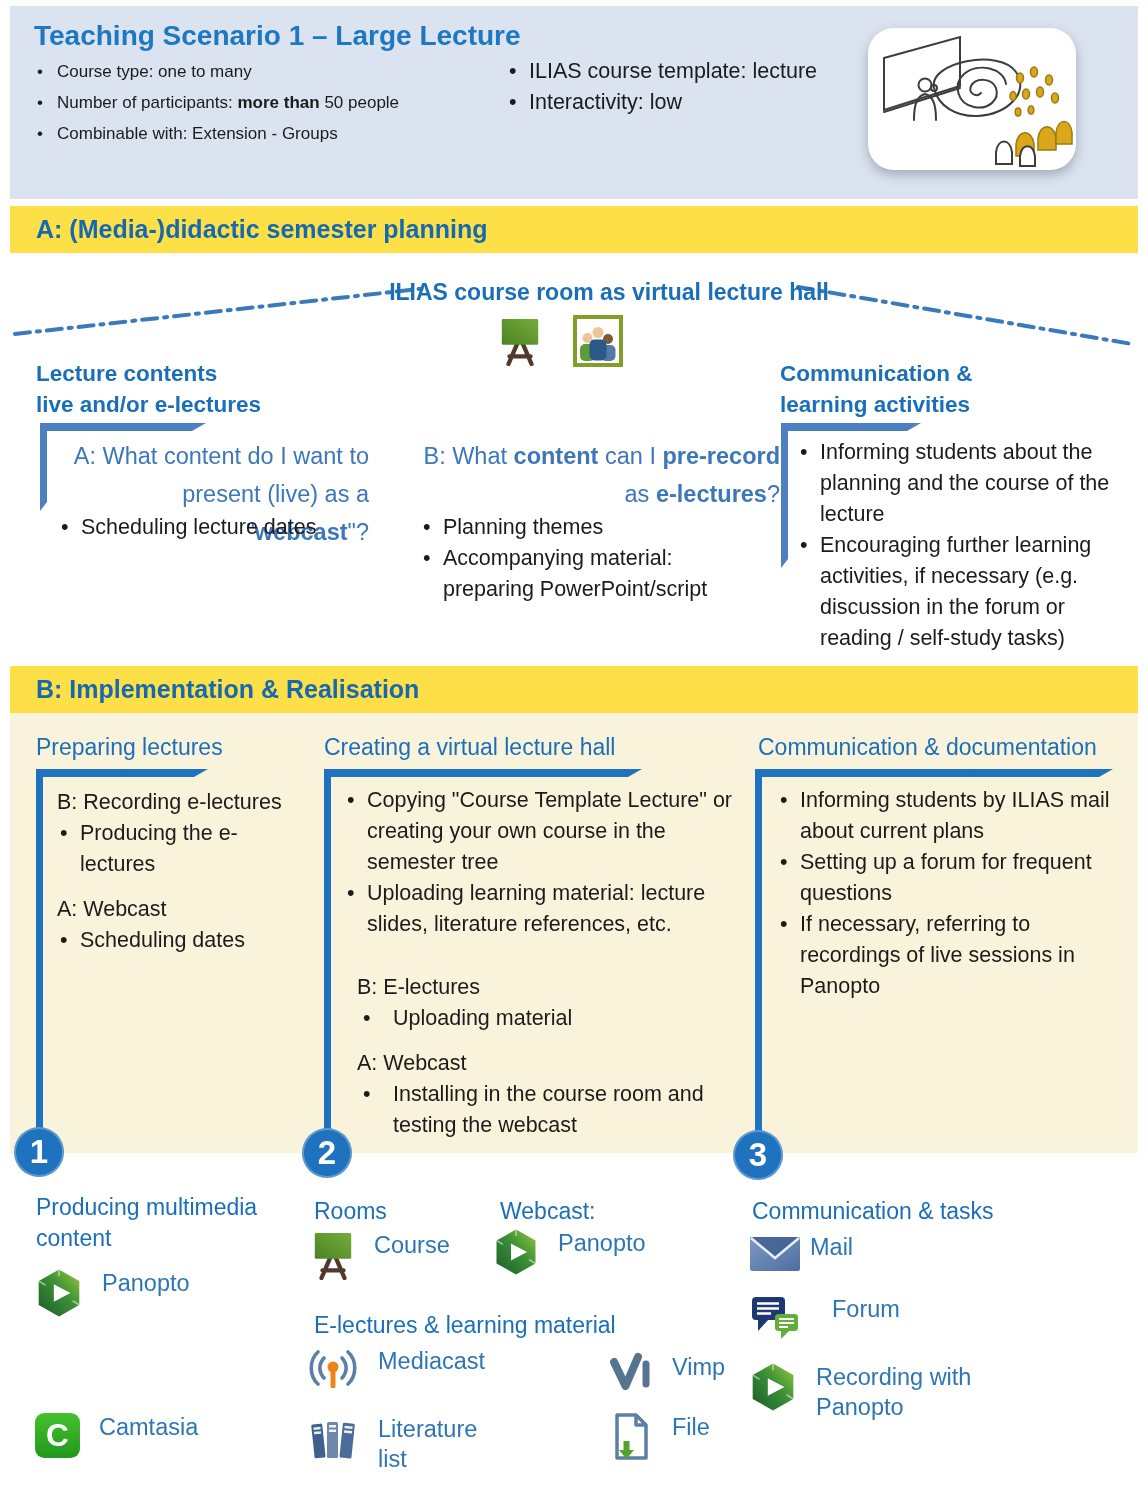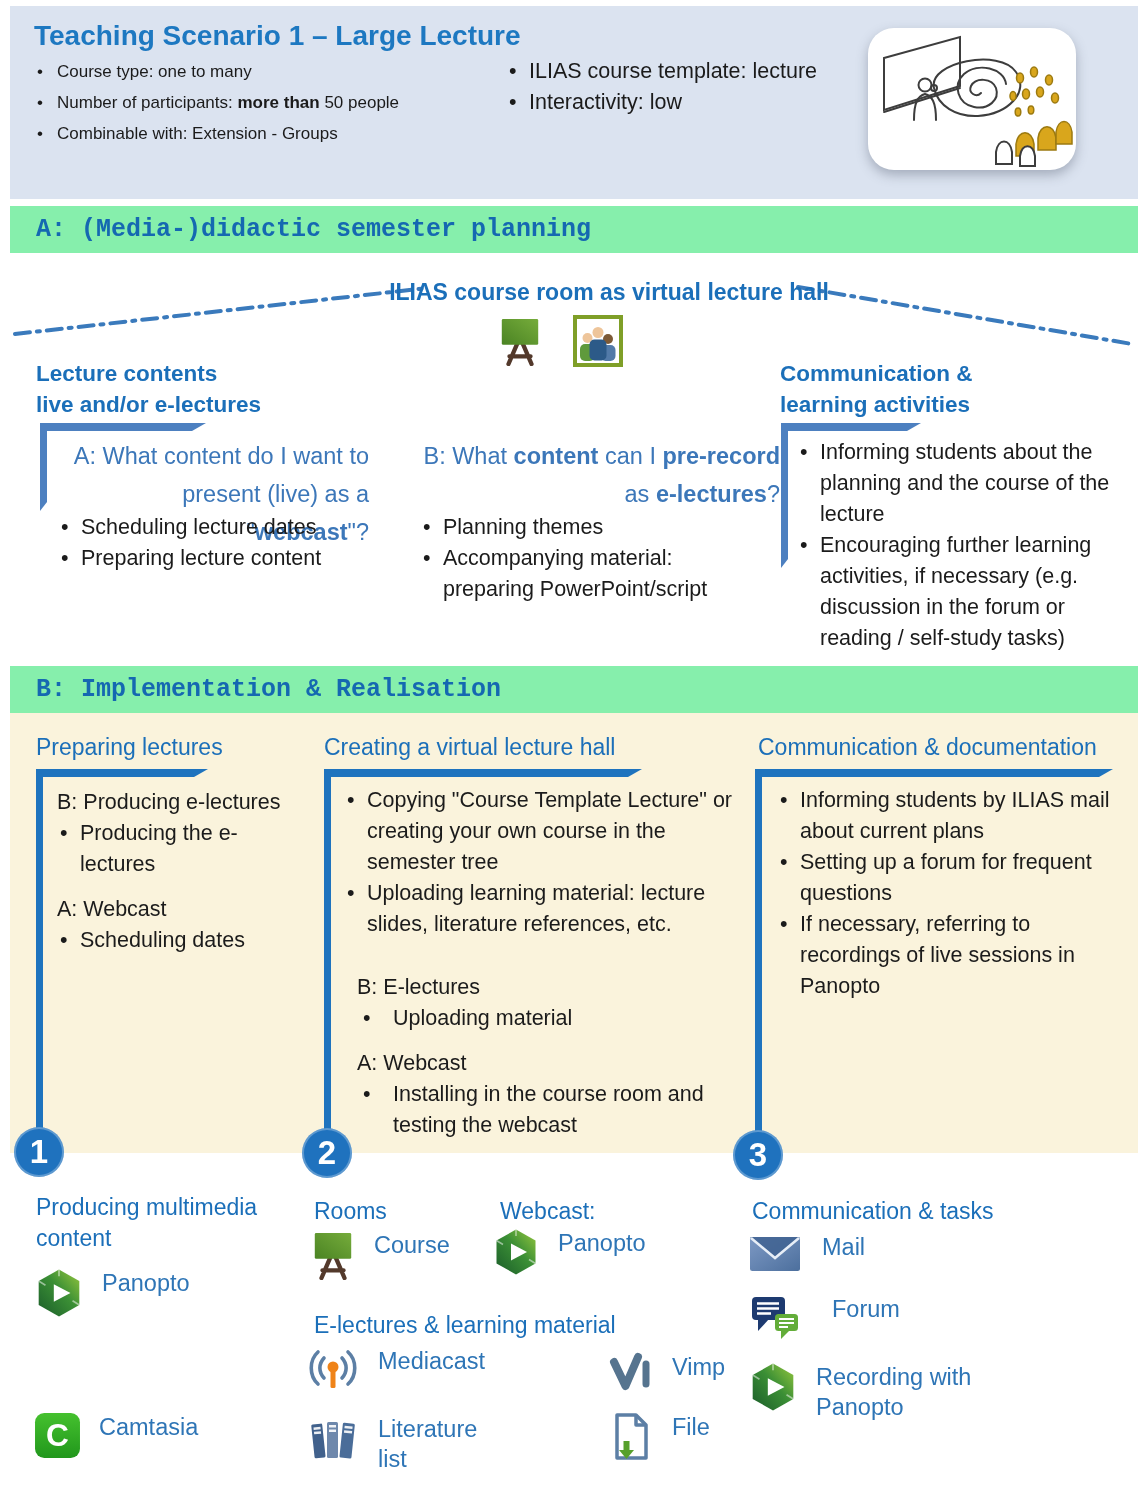--- a/index.html
+++ b/index.html
@@ -1,21 +1,21 @@
 <!DOCTYPE html>
 <html><head>
 <meta charset="utf-8">
 <style>
   html,body{margin:0;padding:0;background:#fff;}
   .page{position:relative;width:1148px;height:1498px;background:#ffffff;overflow:hidden;
         font-family:"Liberation Sans","DejaVu Sans",sans-serif;}
   .abs{position:absolute;}
   
   .header-panel{left:10px;top:6px;width:1128px;height:193px;background:#dbe3f0;}
-  .bar{left:10px;width:1128px;height:47px;background:#86efac;font-family:Liberation Mono, monospace;}
+  .bar{left:10px;width:1128px;height:47px;background:#fde047;}
   .bar-label{font-size:25px;font-weight:bold;color:#1568b1;line-height:47px;padding-left:26px;}
   .cream{left:10px;top:713px;width:1128px;height:440px;background:#faf3dc;}
   
   .title{font-size:28px;font-weight:bold;color:#1d78c1;}
   .center-label{font-size:23px;font-weight:bold;color:#1b6fb9;text-align:center;margin-left:35px;}
   .colhead-a{font-size:22.5px;line-height:31px;font-weight:bold;color:#1b6fb9;}
   .colhead-b{font-size:23px;line-height:30px;font-weight:normal;color:#1b6fb9;}
   .qtext{font-size:23.5px;line-height:38px;color:#3c77b9;text-align:right;}
   .qtext b{font-weight:bold;}
   .btext{font-size:21.5px;line-height:31px;color:#1b1b1b;}
@@ -232,21 +232,20 @@
 
   <div class="abs colhead-a" style="left:36px;top:358px">
     <div>Lecture contents</div>
     <div>live and/or e-lectures</div>
   </div>
   <div class="abs brk-h col-a" style="left:40px;top:423px;width:166px"></div>
   <div class="abs brk-v col-a slant" style="left:40px;top:423px;height:88px"></div>
   <div class="abs qtext" style="left:57px;top:437px;width:312px"><span>A: What content do I want to present (live) as a "</span><b>webcast</b><span>"?</span></div>
   <ul class="abs blist" style="left:58px;top:512px;width:300px">
     <li>Scheduling lecture dates</li>
-    <li>Preparing lecture content</li>
   </ul>
 
   <div class="abs qtext" style="left:420px;top:437px;width:360px"><span>B: What </span><b>content</b><span> can I </span><b>pre-record</b><span> as </span><b>e-lectures</b><span>?</span></div>
   <ul class="abs blist" style="left:420px;top:512px;width:340px">
     <li>Planning themes</li>
     <li>Accompanying material: preparing PowerPoint/script</li>
   </ul>
 
   <div class="abs colhead-a" style="left:780px;top:358px">
     <div>Communication &amp;</div>
@@ -256,21 +255,21 @@
   <div class="abs brk-v col-a slant" style="left:781px;top:423px;height:145px"></div>
   <ul class="abs blist" style="left:797px;top:437px;width:330px">
     <li>Informing students about the planning and the course of the lecture</li>
     <li>Encouraging further learning activities, if necessary (e.g. discussion in the forum or reading / self-study tasks)</li>
   </ul>
 
   <div class="abs colhead-b" style="left:36px;top:732px">Preparing lectures</div>
   <div class="abs brk-h col-b" style="left:36px;top:769px;width:172px"></div>
   <div class="abs brk-v col-b" style="left:36px;top:769px;height:362px"></div>
   <div class="abs" style="left:57px;top:787px;width:262px">
-    <div class="btext">B: Producing e-lectures</div>
+    <div class="btext">B: Recording e-lectures</div>
     <ul class="blist" style="width:218px">
         <li>Producing the e-lectures</li>
       </ul>
     <div class="gap14"></div>
     <div class="btext">A: Webcast</div>
     <ul class="blist">
         <li>Scheduling dates</li>
       </ul>
   </div>
 
@@ -354,21 +353,21 @@
     <div class="tlabel" style="width:125px">Literature list</div>
   </div>
   <div class="abs trow" style="left:608px;top:1412px">
     <svg width="46" height="50" viewBox="0 0 46 50">
         <use href="#sym-file"></use>
       </svg>
     <div class="tlabel">File</div>
   </div>
 
   <div class="abs colhead-b" style="left:752px;top:1196px">Communication &amp; tasks</div>
-  <div class="abs trow" style="left:748px;top:1232px;gap:20px">
+  <div class="abs trow" style="left:748px;top:1232px;gap:8px">
     <svg width="54" height="44" viewBox="0 0 54 44">
         <use href="#sym-mail"></use>
       </svg>
     <div class="tlabel">Mail</div>
   </div>
   <div class="abs trow" style="left:750px;top:1294px;gap:28px">
     <svg width="54" height="52" viewBox="0 0 54 52">
         <use href="#sym-forum"></use>
       </svg>
     <div class="tlabel">Forum</div>

